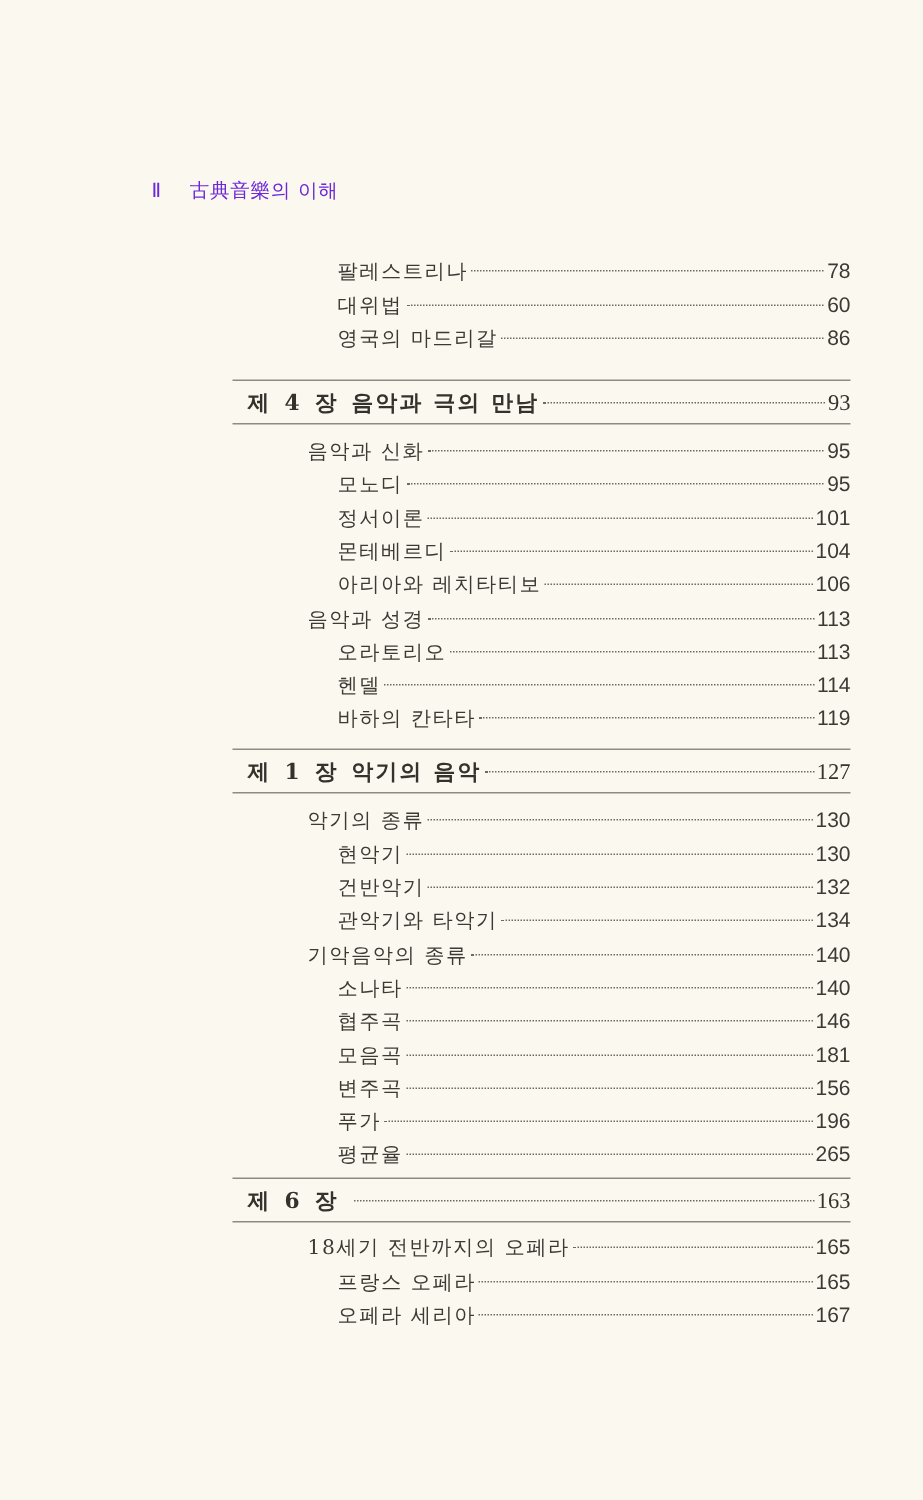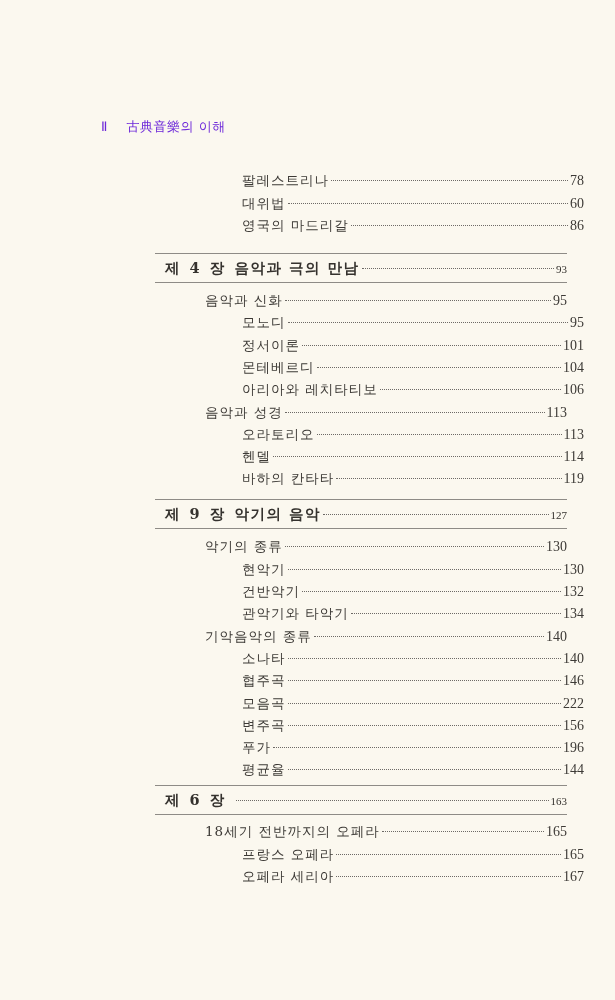--- a/index.html
+++ b/index.html
@@ -23,33 +23,33 @@
     font-size: 13.5px; color: #3d3a36;
     height: 22px;
   }
   .row .label { white-space: pre; letter-spacing: 1px; }
   .row .dots {
     flex: 1; margin: 0 2px;
     border-bottom: 1.5px dotted #6d6a66;
     transform: translateY(-4px);
     height: 0;
   }
-  .row .page { font-family: Liberation Serif, serif; font-size: 14px; letter-spacing: 0; }
+  .row .page { font-family: Liberation Sans, sans-serif; font-size: 14px; letter-spacing: 0; }
   .lvl1 { left: 205px; width: 362px; }
-  .lvl2 { left: 242px; width: 342px; }
+  .lvl2 { left: 225px; width: 342px; }
   .chapter {
     position: absolute; left: 155px; width: 412px; height: 28px;
     border-top: 1.2px solid #8e8b86; border-bottom: 1.2px solid #8e8b86;
     display: flex; align-items: center;
   }
   .chapter .ch-inner { display: flex; align-items: baseline; width: 100%; padding: 0 0 0 10px; font-size: 14.5px; font-weight: bold; color: #35322e; }
   .chapter .ch-pre { letter-spacing: 0; white-space: pre; }
   .chapter .ch-title { letter-spacing: 1.5px; white-space: pre; }
   .chapter .dots { flex: 1; margin: 0 2px; border-bottom: 1.5px dotted #6d6a66; transform: translateY(-4px); }
-  .chapter .page { font-family: "Liberation Serif", serif; font-weight: normal; font-size: 11px; }
+  .chapter .page { font-family: "Liberation Serif", serif; font-weight: normal; font-size: 15px; }
 </style>
 </head>
 <body>
 
 <div class="running-head">
   <span class="part">Ⅱ</span>
   <span>古典音樂의 이해</span>
 </div>
 
 <div class="toc">
@@ -116,21 +116,21 @@
       <span class="page">114</span>
     </div>
   <div class="row lvl2" style="top:470px">
       <span class="label">바하의 칸타타</span>
       <span class="dots"></span>
       <span class="page">119</span>
     </div>
 
   <div class="chapter" style="top:499px">
     <div class="ch-inner">
-      <span class="ch-pre">제  9  장</span>&nbsp;&nbsp;<span class="ch-title">악기의 음악</span><span class="dots"></span><span class="page">127</span>
+      <span class="ch-pre">제  1  장</span>&nbsp;&nbsp;<span class="ch-title">악기의 음악</span><span class="dots"></span><span class="page">127</span>
     </div>
   </div>
   <div class="row lvl1" style="top:538px">
       <span class="label">악기의 종류</span>
       <span class="dots"></span>
       <span class="page">130</span>
     </div>
   <div class="row lvl2" style="top:561px">
       <span class="label">현악기</span>
       <span class="dots"></span>
@@ -157,36 +157,36 @@
       <span class="page">140</span>
     </div>
   <div class="row lvl2" style="top:672px">
       <span class="label">협주곡</span>
       <span class="dots"></span>
       <span class="page">146</span>
     </div>
   <div class="row lvl2" style="top:695px">
       <span class="label">모음곡</span>
       <span class="dots"></span>
-      <span class="page">222</span>
+      <span class="page">181</span>
     </div>
   <div class="row lvl2" style="top:717px">
       <span class="label">변주곡</span>
       <span class="dots"></span>
       <span class="page">156</span>
     </div>
   <div class="row lvl2" style="top:739px">
       <span class="label">푸가</span>
       <span class="dots"></span>
       <span class="page">196</span>
     </div>
   <div class="row lvl2" style="top:761px">
       <span class="label">평균율</span>
       <span class="dots"></span>
-      <span class="page">144</span>
+      <span class="page">265</span>
     </div>
 
   <div class="chapter" style="top:785px">
     <div class="ch-inner">
       <span class="ch-pre">제  6  장</span>&nbsp;&nbsp;<span class="dots"></span><span class="page">163</span>
     </div>
   </div>
   <div class="row lvl1" style="top:823px">
       <span class="label">18세기 전반까지의 오페라</span>
       <span class="dots"></span>

